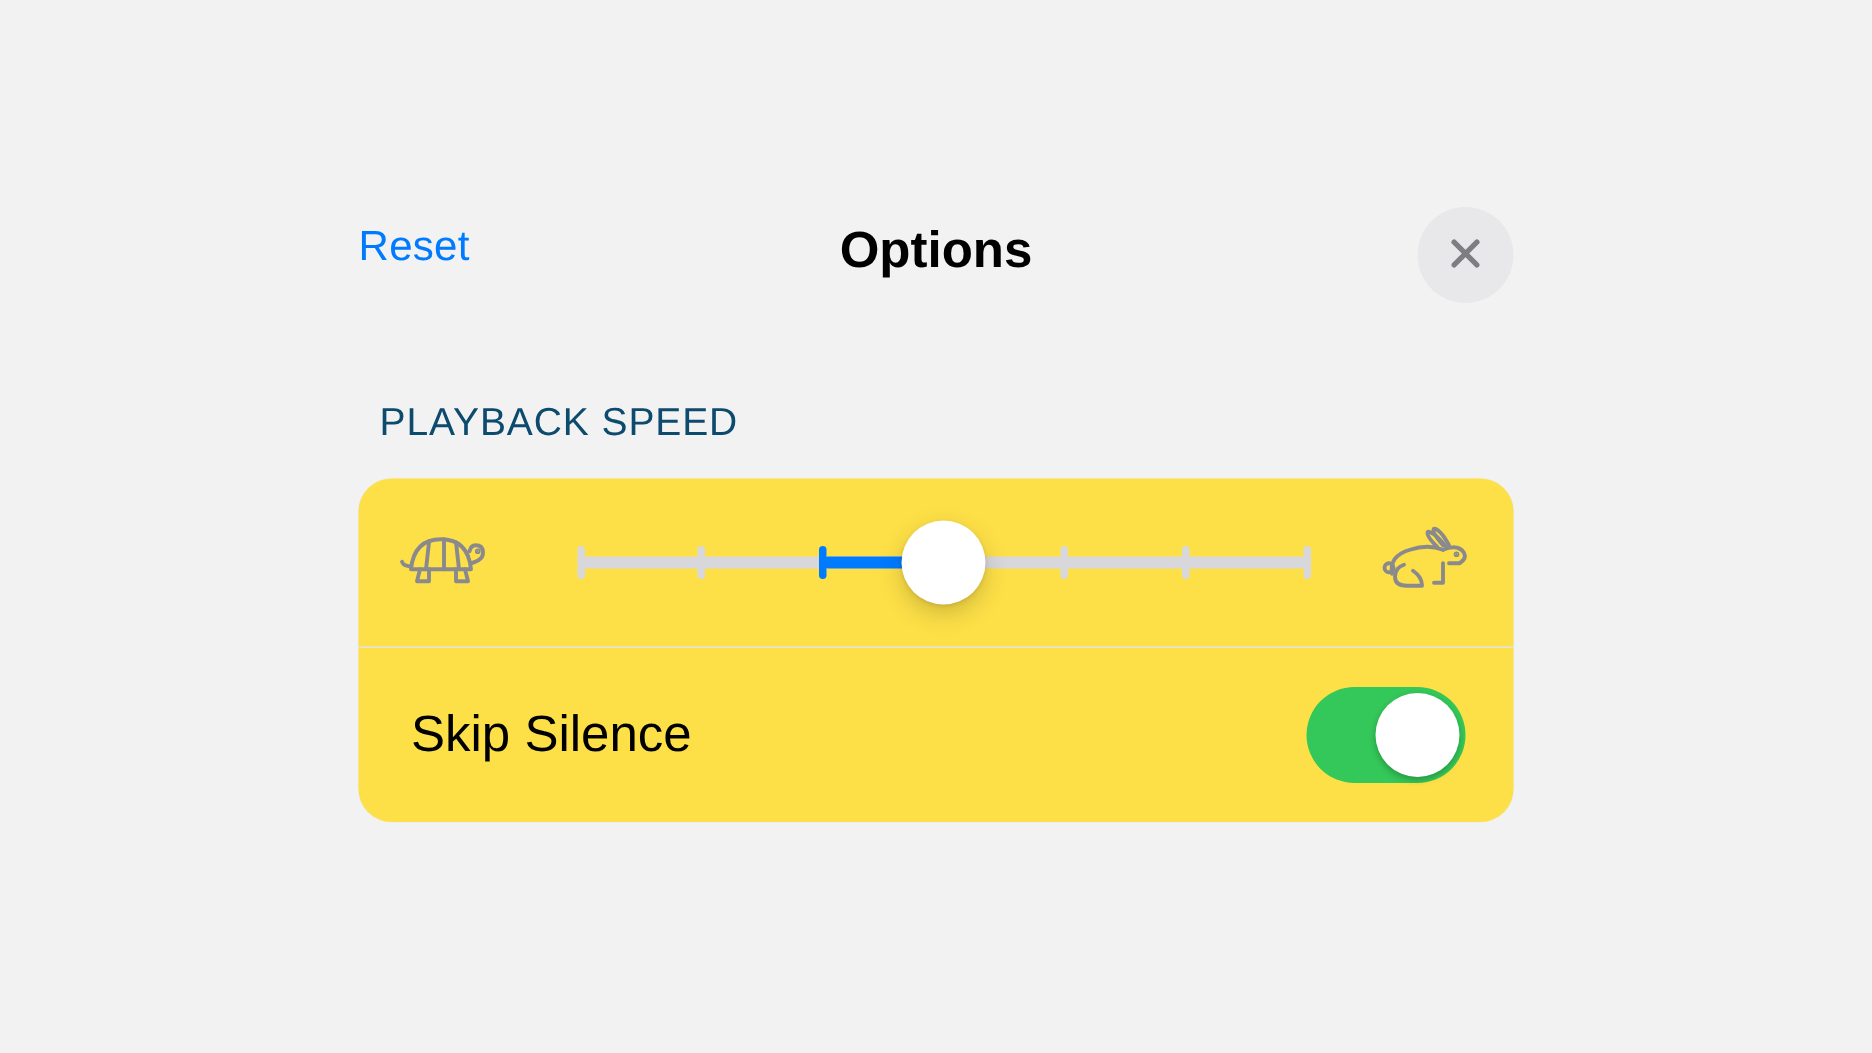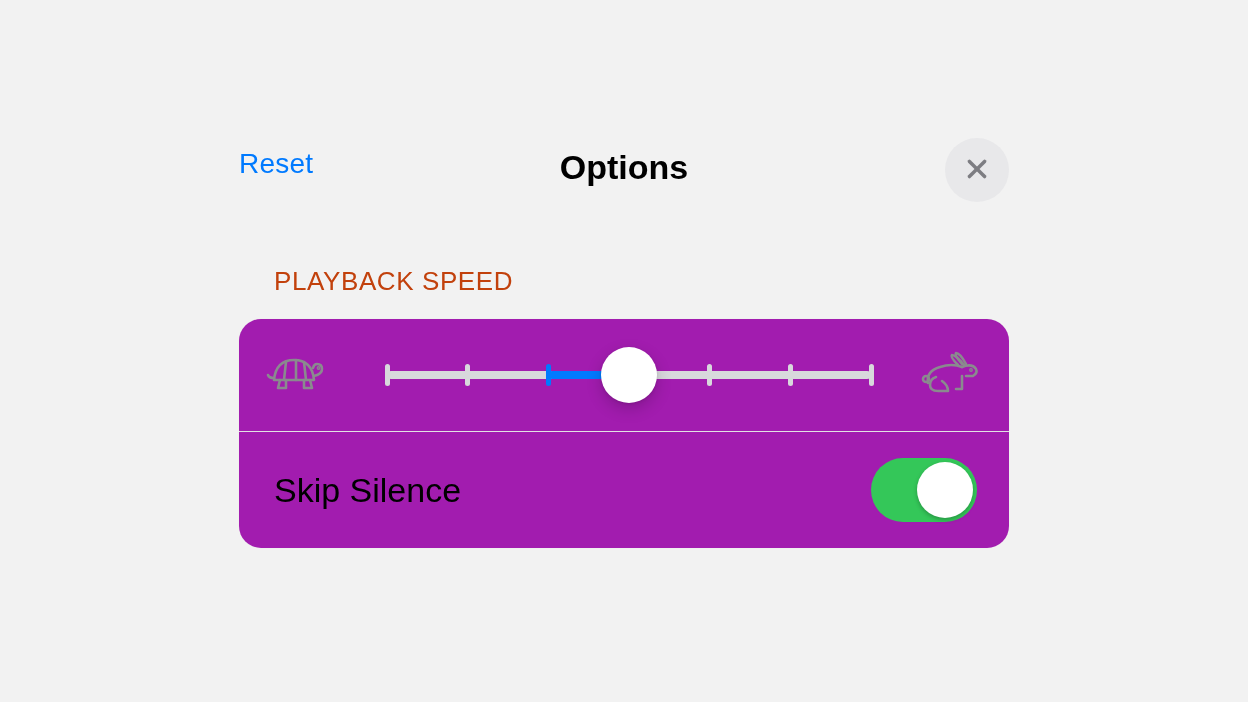--- a/index.html
+++ b/index.html
@@ -55,30 +55,30 @@
     border: none;
     cursor: pointer;
     display: flex;
     align-items: center;
     justify-content: center;
   }
   .close-btn svg { width: 26px; height: 26px; }
 
   .section-label {
     margin-top: 56px;
-    margin-left: 35px;
+    margin-left: 14px;
     font-size: 26px;
     letter-spacing: 0.6px;
-    color: #c2410c;
+    color: #0c4a6e;
   }
 
   .card {
     margin-top: 22px;
     width: 770px;
-    background: #a21caf;
+    background: #fde047;
     border-radius: 22px;
     box-shadow: 0 0 0 0.5px rgba(0,0,0,0.02);
     overflow: hidden;
   }
 
   
   .slider-row {
     position: relative;
     height: 112px;
     border-bottom: 1px solid #e2e2e4;

